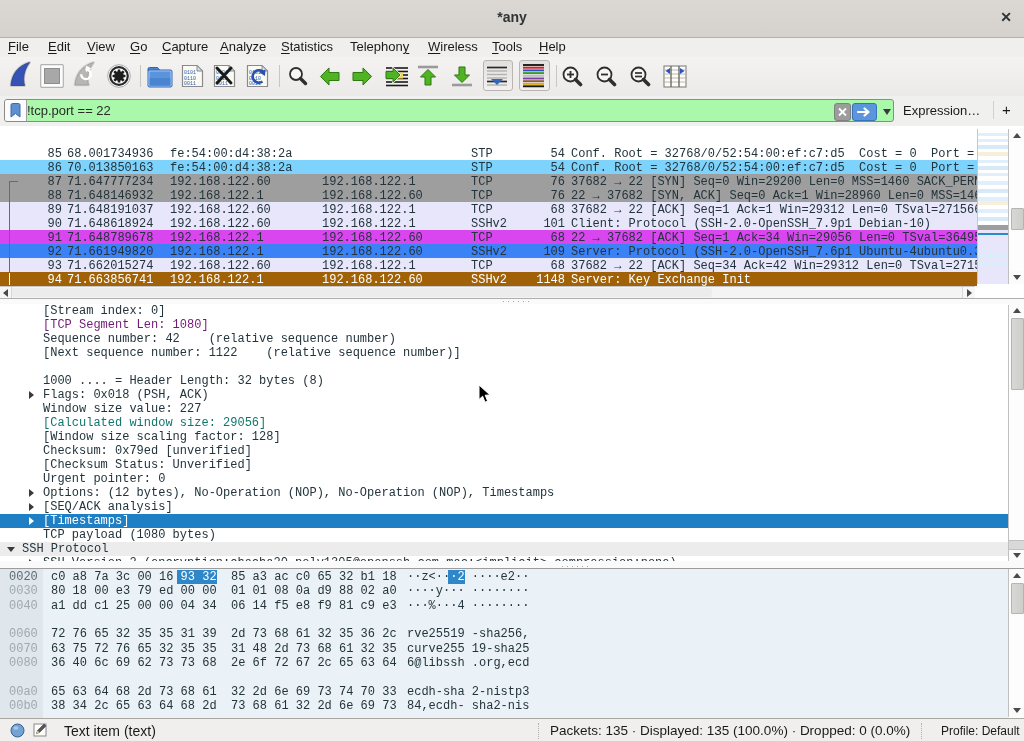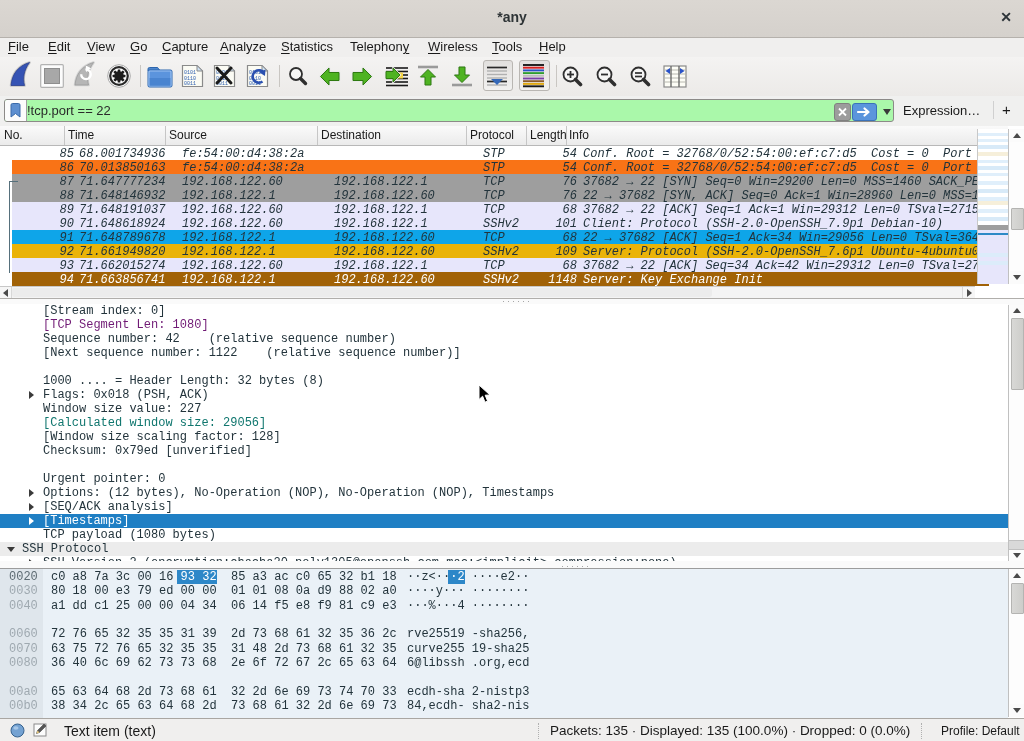--- a/index.html
+++ b/index.html
@@ -37,21 +37,21 @@
 #fexpr{position:absolute;left:903px;top:7px;font-size:13px;color:#1a1a1a;}
 #fplus{position:absolute;left:1002px;top:5px;font-size:15px;color:#1a1a1a;}
 #fsep{position:absolute;left:993px;top:5px;width:1px;height:18px;background:#d0d0d0;}
 
 #plist{position:absolute;left:0;top:126px;width:1024px;height:160px;background:#fff;overflow:hidden;}
 #phead{position:absolute;left:0;top:0;width:1008px;height:19px;
  background:linear-gradient(#fafafa,#ebebeb);border-bottom:1px solid #b8b8b8;
  font-size:12px;color:#1a1a1a;}
 #phead span{position:absolute;top:2px;}
 #phead i{position:absolute;top:0;width:1px;height:19px;background:#c6c6c6;font-style:normal;}
-.prow{position:absolute;left:12px;width:977px;height:14.08px;overflow:hidden;font-style:italic;}
+.prow{position:absolute;left:0;width:977px;height:14.08px;overflow:hidden;}
 .prow span{position:absolute;top:1px;}
 .c-no{left:0;width:62px;text-align:right;}
 .c-time{left:67px;}.c-src{left:170px;}.c-dst{left:322px;}.c-pro{left:471px;}
 .c-len{left:490px;width:75px;text-align:right;}
 .c-inf{left:571px;}
 
 .sb{position:absolute;background:#fdfdfd;}
 .sbth{position:absolute;background:linear-gradient(90deg,#d8d8d6,#cdcdca);border:1px solid #b4b4b2;border-radius:1px;}
 .arr{position:absolute;width:0;height:0;}
 
@@ -271,43 +271,28 @@
         <div class="fbtn" style="left:847px;width:23px;background:#5b95dc;border:1px solid #3a72b8;"><svg width="23" height="16" viewBox="0 0 23 16">
             <path d="M5,8 L15,8 M11.5,4.5 L15.5,8 L11.5,11.5" stroke="#fff" stroke-width="2.2" fill="none" stroke-linecap="round" stroke-linejoin="round"></path>
           </svg></div>
         <div class="arr" style="left:878px;top:9px;border-left:4.5px solid transparent;border-right:4.5px solid transparent;border-top:6px solid #3a3a3a;"></div>
       </div>
       <span id="fexpr">Expression…</span>
       <div id="fsep"></div>
       <span id="fplus">+</span>
     </div>
 <div id="plist">
-      <div id="phead">
-        <span style="left:4px">No.</span>
-        <span style="left:68px">Time</span>
-        <span style="left:169px">Source</span>
-        <span style="left:321px">Destination</span>
-        <span style="left:470px">Protocol</span>
-        <span style="left:530px">Length</span>
-        <span style="left:569px">Info</span>
-        <i style="left:64px"></i>
-        <i style="left:165px"></i>
-        <i style="left:317px"></i>
-        <i style="left:466px"></i>
-        <i style="left:526px"></i>
-        <i style="left:566px"></i>
-      </div>
       <div class="prow mono" style="top:19.50px;background:#ffffff;color:#23343c"><span class="c-no">85</span><span class="c-time">68.001734936</span><span class="c-src">fe:54:00:d4:38:2a</span><span class="c-dst"></span><span class="c-pro">STP</span><span class="c-len">54</span><span class="c-inf">Conf. Root = 32768/0/52:54:00:ef:c7:d5  Cost = 0  Port = 0x8001</span></div>
-      <div class="prow mono" style="top:33.58px;background:#f97316;color:#23343c"><span class="c-no">86</span><span class="c-time">70.013850163</span><span class="c-src">fe:54:00:d4:38:2a</span><span class="c-dst"></span><span class="c-pro">STP</span><span class="c-len">54</span><span class="c-inf">Conf. Root = 32768/0/52:54:00:ef:c7:d5  Cost = 0  Port = 0x8001</span></div>
+      <div class="prow mono" style="top:33.58px;background:#7dd3fc;color:#23343c"><span class="c-no">86</span><span class="c-time">70.013850163</span><span class="c-src">fe:54:00:d4:38:2a</span><span class="c-dst"></span><span class="c-pro">STP</span><span class="c-len">54</span><span class="c-inf">Conf. Root = 32768/0/52:54:00:ef:c7:d5  Cost = 0  Port = 0x8001</span></div>
       <div class="prow mono" style="top:47.66px;background:#9e9e9e;color:#23343c"><span class="c-no">87</span><span class="c-time">71.647777234</span><span class="c-src">192.168.122.60</span><span class="c-dst">192.168.122.1</span><span class="c-pro">TCP</span><span class="c-len">76</span><span class="c-inf">37682 → 22 [SYN] Seq=0 Win=29200 Len=0 MSS=1460 SACK_PERM</span></div>
       <div class="prow mono" style="top:61.74px;background:#9e9e9e;color:#23343c"><span class="c-no">88</span><span class="c-time">71.648146932</span><span class="c-src">192.168.122.1</span><span class="c-dst">192.168.122.60</span><span class="c-pro">TCP</span><span class="c-len">76</span><span class="c-inf">22 → 37682 [SYN, ACK] Seq=0 Ack=1 Win=28960 Len=0 MSS=1460</span></div>
       <div class="prow mono" style="top:75.82px;background:#e7e6fb;color:#23343c"><span class="c-no">89</span><span class="c-time">71.648191037</span><span class="c-src">192.168.122.60</span><span class="c-dst">192.168.122.1</span><span class="c-pro">TCP</span><span class="c-len">68</span><span class="c-inf">37682 → 22 [ACK] Seq=1 Ack=1 Win=29312 Len=0 TSval=2715660</span></div>
       <div class="prow mono" style="top:89.90px;background:#e7e6fb;color:#23343c"><span class="c-no">90</span><span class="c-time">71.648618924</span><span class="c-src">192.168.122.60</span><span class="c-dst">192.168.122.1</span><span class="c-pro">SSHv2</span><span class="c-len">101</span><span class="c-inf">Client: Protocol (SSH-2.0-OpenSSH_7.9p1 Debian-10)</span></div>
-      <div class="prow mono" style="top:103.98px;background:#0ea5e9;color:#23343c"><span class="c-no">91</span><span class="c-time">71.648789678</span><span class="c-src">192.168.122.1</span><span class="c-dst">192.168.122.60</span><span class="c-pro">TCP</span><span class="c-len">68</span><span class="c-inf">22 → 37682 [ACK] Seq=1 Ack=34 Win=29056 Len=0 TSval=364953</span></div>
-      <div class="prow mono" style="top:118.06px;background:#eab308;color:#23343c"><span class="c-no">92</span><span class="c-time">71.661949820</span><span class="c-src">192.168.122.1</span><span class="c-dst">192.168.122.60</span><span class="c-pro">SSHv2</span><span class="c-len">109</span><span class="c-inf">Server: Protocol (SSH-2.0-OpenSSH_7.6p1 Ubuntu-4ubuntu0.3)</span></div>
+      <div class="prow mono" style="top:103.98px;background:#d946ef;color:#23343c"><span class="c-no">91</span><span class="c-time">71.648789678</span><span class="c-src">192.168.122.1</span><span class="c-dst">192.168.122.60</span><span class="c-pro">TCP</span><span class="c-len">68</span><span class="c-inf">22 → 37682 [ACK] Seq=1 Ack=34 Win=29056 Len=0 TSval=364953</span></div>
+      <div class="prow mono" style="top:118.06px;background:#3b82f6;color:#23343c"><span class="c-no">92</span><span class="c-time">71.661949820</span><span class="c-src">192.168.122.1</span><span class="c-dst">192.168.122.60</span><span class="c-pro">SSHv2</span><span class="c-len">109</span><span class="c-inf">Server: Protocol (SSH-2.0-OpenSSH_7.6p1 Ubuntu-4ubuntu0.3)</span></div>
       <div class="prow mono" style="top:132.14px;background:#e7e6fb;color:#23343c"><span class="c-no">93</span><span class="c-time">71.662015274</span><span class="c-src">192.168.122.60</span><span class="c-dst">192.168.122.1</span><span class="c-pro">TCP</span><span class="c-len">68</span><span class="c-inf">37682 → 22 [ACK] Seq=34 Ack=42 Win=29312 Len=0 TSval=27156</span></div>
       <div class="prow mono" style="top:146.22px;background:#a16207;color:#ffffff"><span class="c-no">94</span><span class="c-time">71.663856741</span><span class="c-src">192.168.122.1</span><span class="c-dst">192.168.122.60</span><span class="c-pro">SSHv2</span><span class="c-len">1148</span><span class="c-inf">Server: Key Exchange Init</span></div>
       <div style="position:absolute;left:9px;top:55px;width:1px;height:104px;background:#56707c"></div>
       <div style="position:absolute;left:9px;top:55px;width:9px;height:1px;background:#56707c"></div>
       <div style="position:absolute;left:9px;top:147px;width:1px;height:12px;background:#fff"></div>
       <div style="position:absolute;left:977px;top:3px;width:30px;height:155px;background:#fff;border:1px solid #c8c8c8;border-width:0 1px;">
         <div style="position:absolute;left:0;top:0px;width:30px;height:4px;background:#ffffff"></div>
         <div style="position:absolute;left:0;top:4px;width:30px;height:3px;background:#e0effb"></div>
         <div style="position:absolute;left:0;top:7px;width:30px;height:3px;background:#ffffff"></div>
         <div style="position:absolute;left:0;top:10px;width:30px;height:3px;background:#e0effb"></div>
@@ -387,20 +372,21 @@
       <div class="dline mono" style="top:0.0px;color:#23343c"><span style="left:43px">[Stream index: 0]</span></div>
       <div class="dline mono" style="top:14.0px;color:#701a75"><span style="left:43px">[TCP Segment Len: 1080]</span></div>
       <div class="dline mono" style="top:28.0px;color:#23343c"><span style="left:43px">Sequence number: 42    (relative sequence number)</span></div>
       <div class="dline mono" style="top:42.0px;color:#23343c"><span style="left:43px">[Next sequence number: 1122    (relative sequence number)]</span></div>
       <div class="dline mono" style="top:70.0px;color:#23343c"><span style="left:43px">1000 .... = Header Length: 32 bytes (8)</span></div>
       <div class="dline mono" style="top:84.0px;color:#23343c"><span class="arr" style="left:29px;top:3px;border-top:4px solid transparent;border-bottom:4px solid transparent;border-left:5px solid #3a3a3a;"></span><span style="left:43px">Flags: 0x018 (PSH, ACK)</span></div>
       <div class="dline mono" style="top:98.0px;color:#23343c"><span style="left:43px">Window size value: 227</span></div>
       <div class="dline mono" style="top:112.0px;color:#0f766e"><span style="left:43px">[Calculated window size: 29056]</span></div>
       <div class="dline mono" style="top:126.0px;color:#23343c"><span style="left:43px">[Window size scaling factor: 128]</span></div>
       <div class="dline mono" style="top:140.0px;color:#23343c"><span style="left:43px">Checksum: 0x79ed [unverified]</span></div>
+      <div class="dline mono" style="top:154.0px;color:#23343c"><span style="left:43px">[Checksum Status: Unverified]</span></div>
       <div class="dline mono" style="top:168.0px;color:#23343c"><span style="left:43px">Urgent pointer: 0</span></div>
       <div class="dline mono" style="top:182.0px;color:#23343c"><span class="arr" style="left:29px;top:3px;border-top:4px solid transparent;border-bottom:4px solid transparent;border-left:5px solid #3a3a3a;"></span><span style="left:43px">Options: (12 bytes), No-Operation (NOP), No-Operation (NOP), Timestamps</span></div>
       <div class="dline mono" style="top:196.0px;color:#23343c"><span class="arr" style="left:29px;top:3px;border-top:4px solid transparent;border-bottom:4px solid transparent;border-left:5px solid #3a3a3a;"></span><span style="left:43px">[SEQ/ACK analysis]</span></div>
       <div class="dline mono" style="top:210.0px;background:#1f7fc4;color:#ffffff"><span class="arr" style="left:29px;top:3px;border-top:4px solid transparent;border-bottom:4px solid transparent;border-left:5px solid #ffffff;"></span><span style="left:43px">[Timestamps]</span></div>
       <div class="dline mono" style="top:224.0px;color:#23343c"><span style="left:43px">TCP payload (1080 bytes)</span></div>
       <div class="dline mono" style="top:238.0px;background:#ececec;color:#23343c"><span class="arr" style="left:7px;top:5px;border-left:4px solid transparent;border-right:4px solid transparent;border-top:5px solid #3a3a3a;"></span><span style="left:22px">SSH Protocol</span></div>
       <div class="dline mono" style="top:252.0px;color:#23343c"><span class="arr" style="left:29px;top:3px;border-top:4px solid transparent;border-bottom:4px solid transparent;border-left:5px solid #3a3a3a;"></span><span style="left:43px">SSH Version 2 (encryption:chacha20-poly1305@openssh.com mac:&lt;implicit&gt; compression:none)</span></div>
       <svg style="position:absolute;left:478px;top:80px;" width="14" height="20" viewBox="0 0 14 20">
 <path d="M1,1 L1,15.5 L4.6,12.2 L7,18.2 L9.6,17.1 L7.2,11.2 L12,11 Z" fill="#000" stroke="#fff" stroke-width="1"></path>
       </svg>

